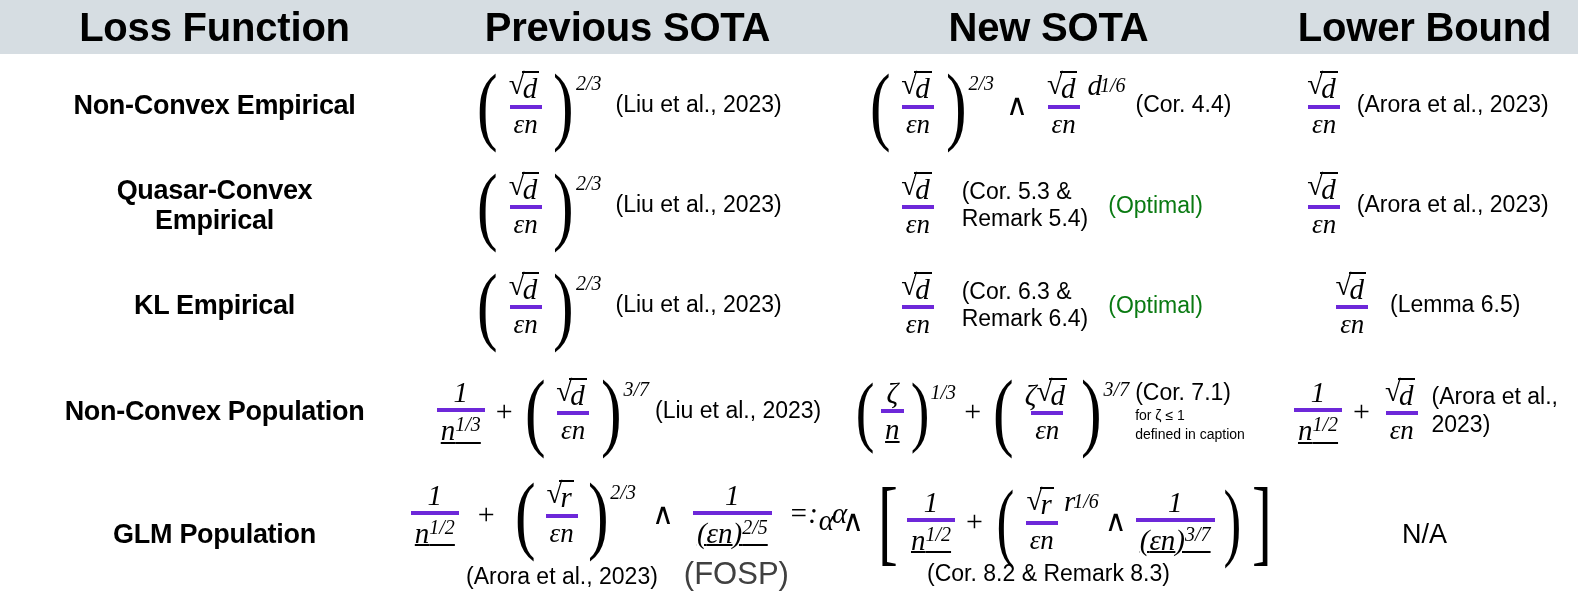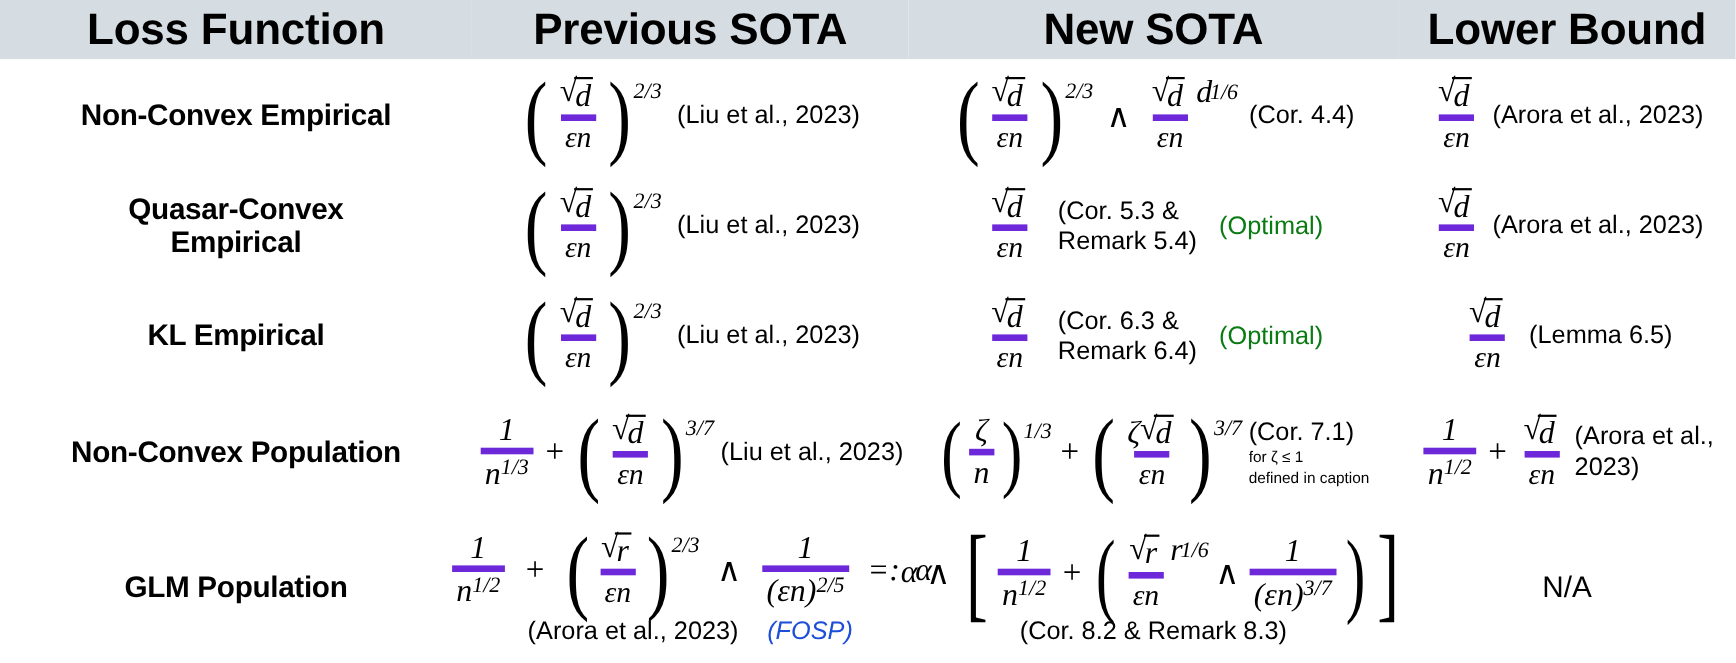--- a/index.html
+++ b/index.html
@@ -117,24 +117,24 @@
     flex-direction: column;
     align-items: center;
     vertical-align: middle;
     font-family: "Liberation Serif", serif;
     font-style: italic;
     line-height: 1.02;
     position: relative;
     padding: 0 3px;
   }
   .frac > .num { padding: 0 4px 1px 4px; font-size: 29px; }
-  .frac > .den { padding: 2px 4px 0 4px; font-size: 27px; border-top: 6px solid #6d28d9; }
+  .frac > .den { padding: 2px 4px 0 4px; font-size: 27px; border-top: 4px solid #6d28d9; }
 
   .frac.sm > .num { font-size: 25px; }
-  .frac.sm > .den { font-size: 23px; }
+  .frac.sm > .den { font-size: 23px; text-decoration: underline; }
 
   
   .sqrt {
     display: inline-block;
     position: relative;
     padding-left: 13px;
     padding-right: 3px;
     font-style: italic;
     font-family: "Liberation Serif", serif;
   }
@@ -207,25 +207,24 @@
     line-height: 1.12;
     white-space: nowrap;
   }
   .optimal {
     color: #0a7a12;
     font-size: 23px;
     font-family: "Liberation Sans", sans-serif;
     white-space: nowrap;
   }
   .fosp {
-    color: #1d4ed8;
-    font-size: 23px;
+    color: #404040;
+    font-size: 31px;
     font-family: "Liberation Sans", sans-serif;
     white-space: nowrap;
-    font-style: italic;
   }
   .note {
     color: #000;
     font-size: 14px;
     font-family: "Liberation Sans", sans-serif;
     line-height: 1.2;
     white-space: nowrap;
   }
   .na {
     font-size: 27px;

